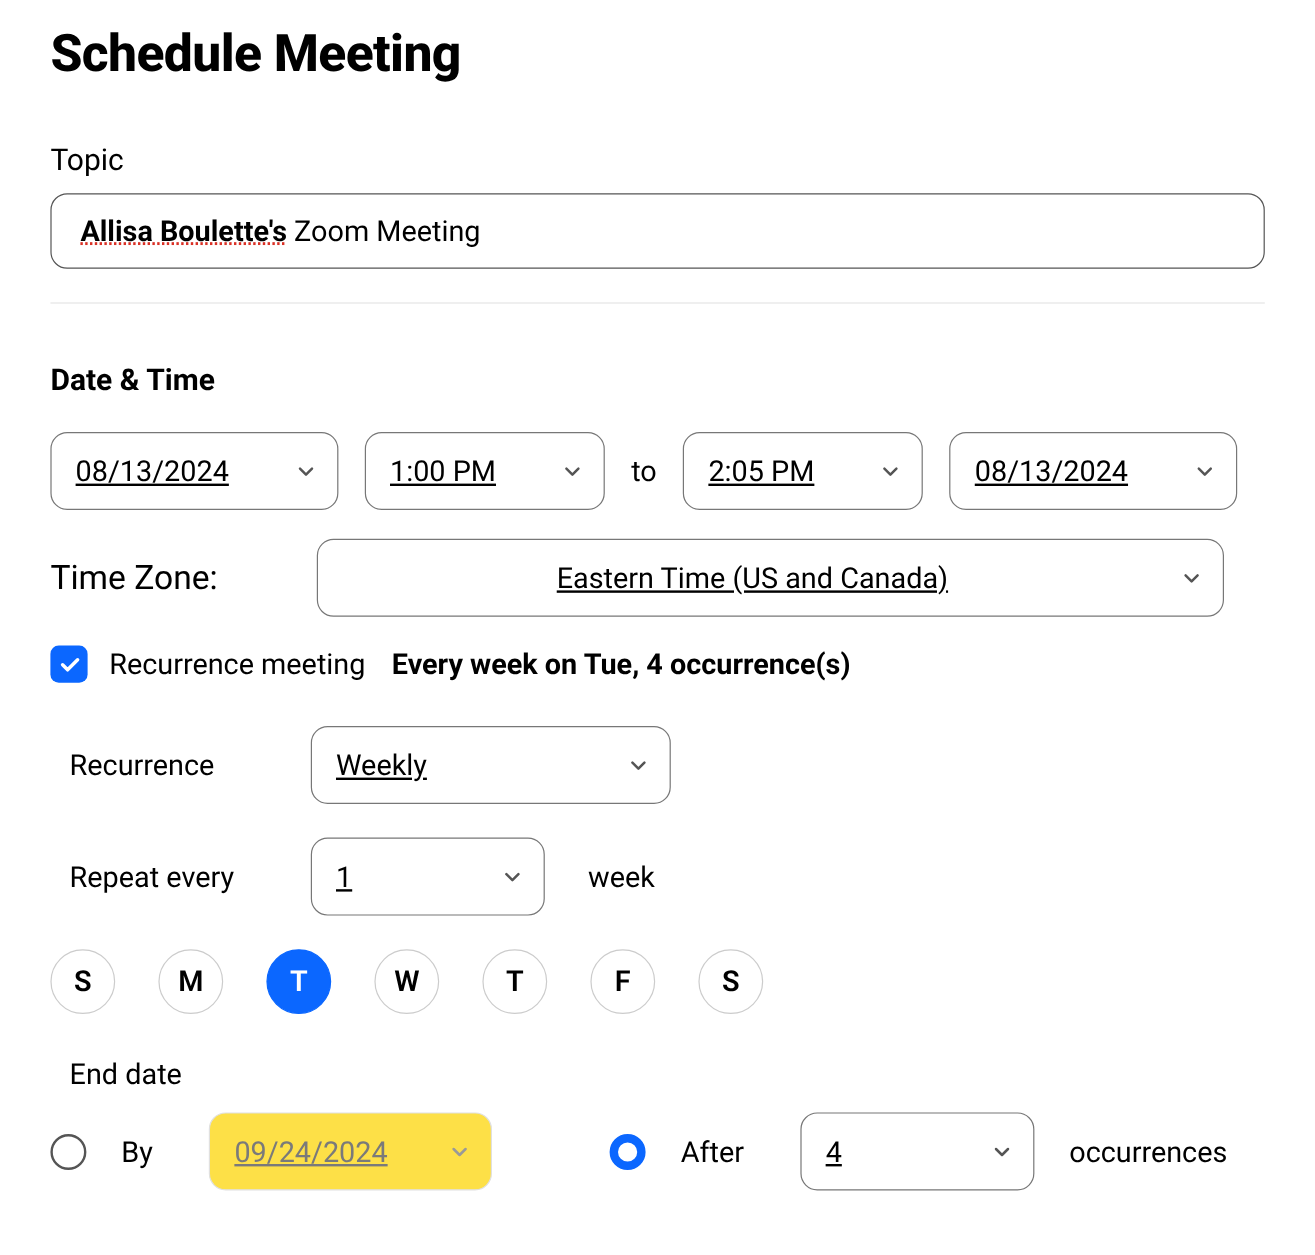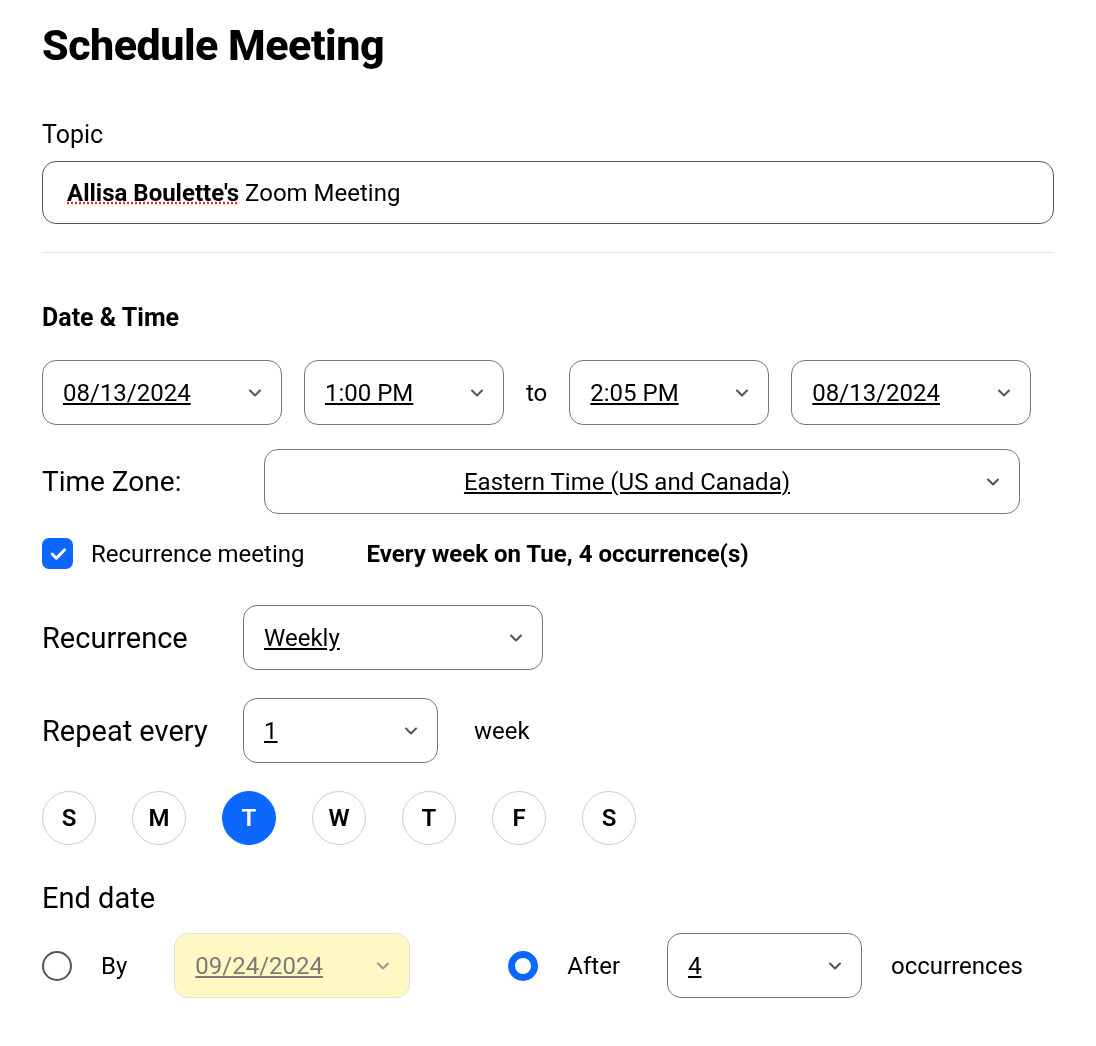--- a/index.html
+++ b/index.html
@@ -66,21 +66,21 @@
       background: #fff;
       font-size: 24px;
       padding: 0 50px 0 20px;
       display: inline-flex;
       align-items: center;
       position: relative;
       cursor: pointer;
       white-space: nowrap;
       text-decoration: underline;
     }
-    .dropdown.disabled { color: #7a7a7a; border-color: #e0e0e0; background:#fef9c3;}
+    .dropdown.disabled { color: #7a7a7a; border-color: #e0e0e0; background:#fde047;}
     .chevron {
       position: absolute;
       right: 16px;
       top: 50%;
       transform: translateY(-50%);
       color: #555;
       pointer-events: none;
     }
     .chevron svg { display:block; }
     .to-label { font-size: 24px; }
@@ -88,23 +88,23 @@
     .tz-label { font-size: 28px; width: 200px; }
     .tz-dropdown { flex: 0 0 auto; width: 756px; justify-content: center; }
     .checkbox-wrap { display: inline-flex; align-items: center; gap: 18px; }
     .checkbox {
       width: 31px; height: 31px; border-radius: 7px;
       background: #0b67ff; display:inline-flex; align-items:center; justify-content:center;
       cursor:pointer;
     }
     .checkbox svg { stroke:#fff; fill:none; }
     .recurring-label { font-size: 24px; }
-    .recurring-desc { font-size: 24px; font-weight: 700; margin-left: 40px;}
+    .recurring-desc { font-size: 24px; font-weight: 700; }
     .field-row { display:flex; align-items:center; gap: 26px; margin-bottom: 28px;}
-    .field-row .lbl { font-size:29px; width: 175px; flex-shrink:0;}
+    .field-row .lbl { font-size:24px; width: 175px; flex-shrink:0;margin-left:16px;}
     .unit { font-size:24px; margin-left: 10px;}
     .days { display:flex; gap: 36px; }
     .day {
       width:54px; height:54px; border-radius:50%;
       border:1.5px solid #ccc; background:#fff;
       display:inline-flex; align-items:center; justify-content:center;
       font-size:24px; font-weight:600; cursor:pointer; color:#000;
     }
     .day.selected { background:#0b67ff; color:#fff; border-color:#0b67ff; }
     .end-row { display:flex; align-items:center; gap: 29px; margin-top:12px;}

